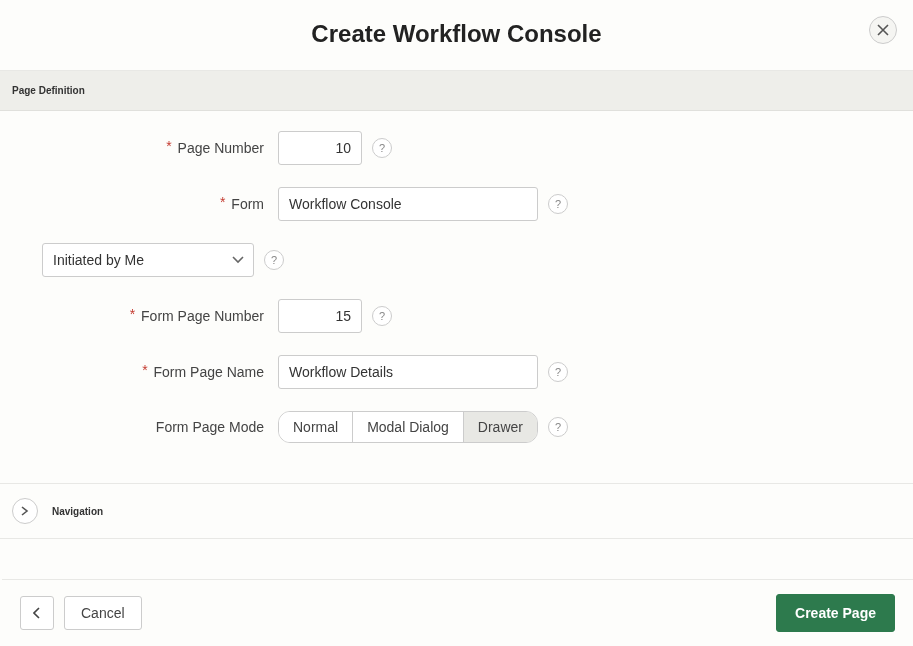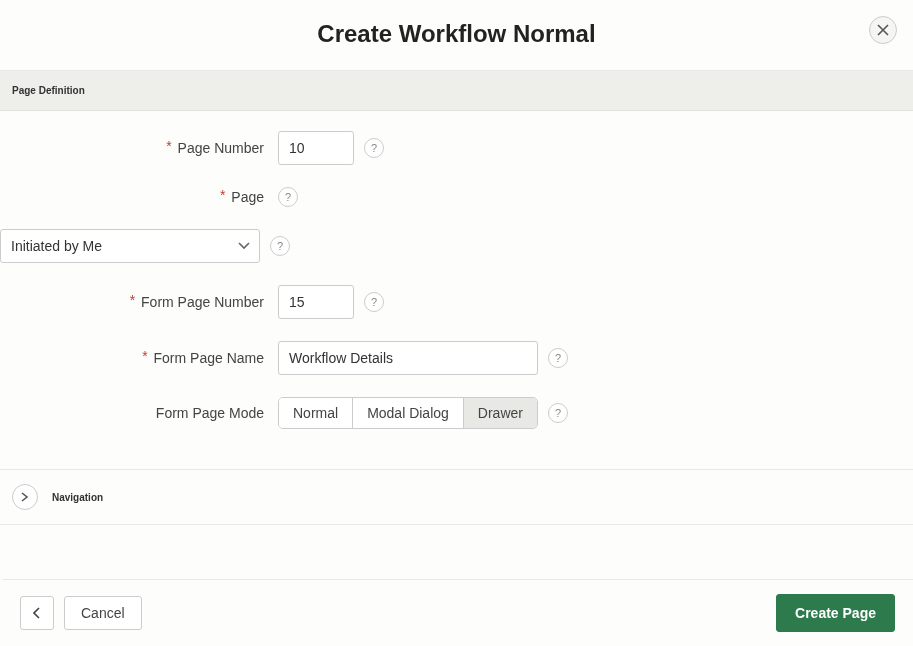--- a/index.html
+++ b/index.html
@@ -98,25 +98,26 @@
     }
     input[type="text"] {
       height: 34px;
       border: 1px solid #ccc;
       border-radius: 3px;
       padding: 0 10px;
       font-size: 14px;
       color: #333;
       background: #fff;
     }
-    .inp-sm { width: 76px; }
+    .inp-sm { width: 84px; text-align: right; }
     .inp-lg { width: 260px; }
     .select-wrap {
       position: relative;
-      width: 260px;
+      width: 212px;
+      margin-left: 42px;
     }
     .select-wrap input {
       width: 100%;
       padding-right: 30px;
     }
     .chevron-down {
       position: absolute;
       right: 10px;
       top: 50%;
       transform: translateY(-50%);
@@ -132,21 +133,21 @@
       align-items: center;
       justify-content: center;
       font-size: 11px;
       color: #888;
       cursor: pointer;
       background: #fff;
     }
     .seg-group {
       display: inline-flex;
       border: 1px solid #ccc;
-      border-radius: 5px;
+      border-radius: 12px;
       overflow: hidden;
     }
     .seg-btn {
       padding: 7px 14px;
       background: #fff;
       border: none;
       border-right: 1px solid #ccc;
       font-size: 14px;
       color: #444;
       cursor: pointer;
@@ -188,21 +189,21 @@
       border-color: #2d7a4d;
       color: #fff;
       font-weight: 600;
       padding: 10px 18px;
     }
   </style>
 </head>
 <body>
 
 <div class="header">
-  <h1 class="header-title">Create Workflow Normal</h1>
+  <h1 class="header-title">Create Workflow Console</h1>
   <div class="close-btn">
     <svg width="12" height="12" viewBox="0 0 12 12">
         <path d="M1 1 L11 11 M11 1 L1 11" stroke="currentColor" stroke-width="1.6" fill="none"></path>
       </svg>
   </div>
 </div>
 
 <div class="section-hdr">Page Definition</div>
 
 <div class="form-area">
@@ -214,23 +215,24 @@
     </div>
     <div class="ctrl-col">
       <input type="text" class="inp-sm" value="10" style="">
       <div class="help-icn">?</div>
     </div>
   </div>
 
   <div class="row">
     <div class="lbl-col">
       <span class="req">*</span>
-      <span>Page</span>
-    </div>
-    <div class="ctrl-col">
+      <span>Form</span>
+    </div>
+    <div class="ctrl-col">
+      <input type="text" class="inp-lg" value="Workflow Console" style="">
       <div class="help-icn">?</div>
     </div>
   </div>
 
   <div class="row">
     <div class="ctrl-col">
       <div class="select-wrap">
         <input type="text" readonly="" value="Initiated by Me" style="">
         <svg class="chevron-down" width="12" height="8" viewBox="0 0 12 8">
             <path d="M1 1 L6 6 L11 1" stroke="currentColor" stroke-width="1.6" fill="none"></path>

